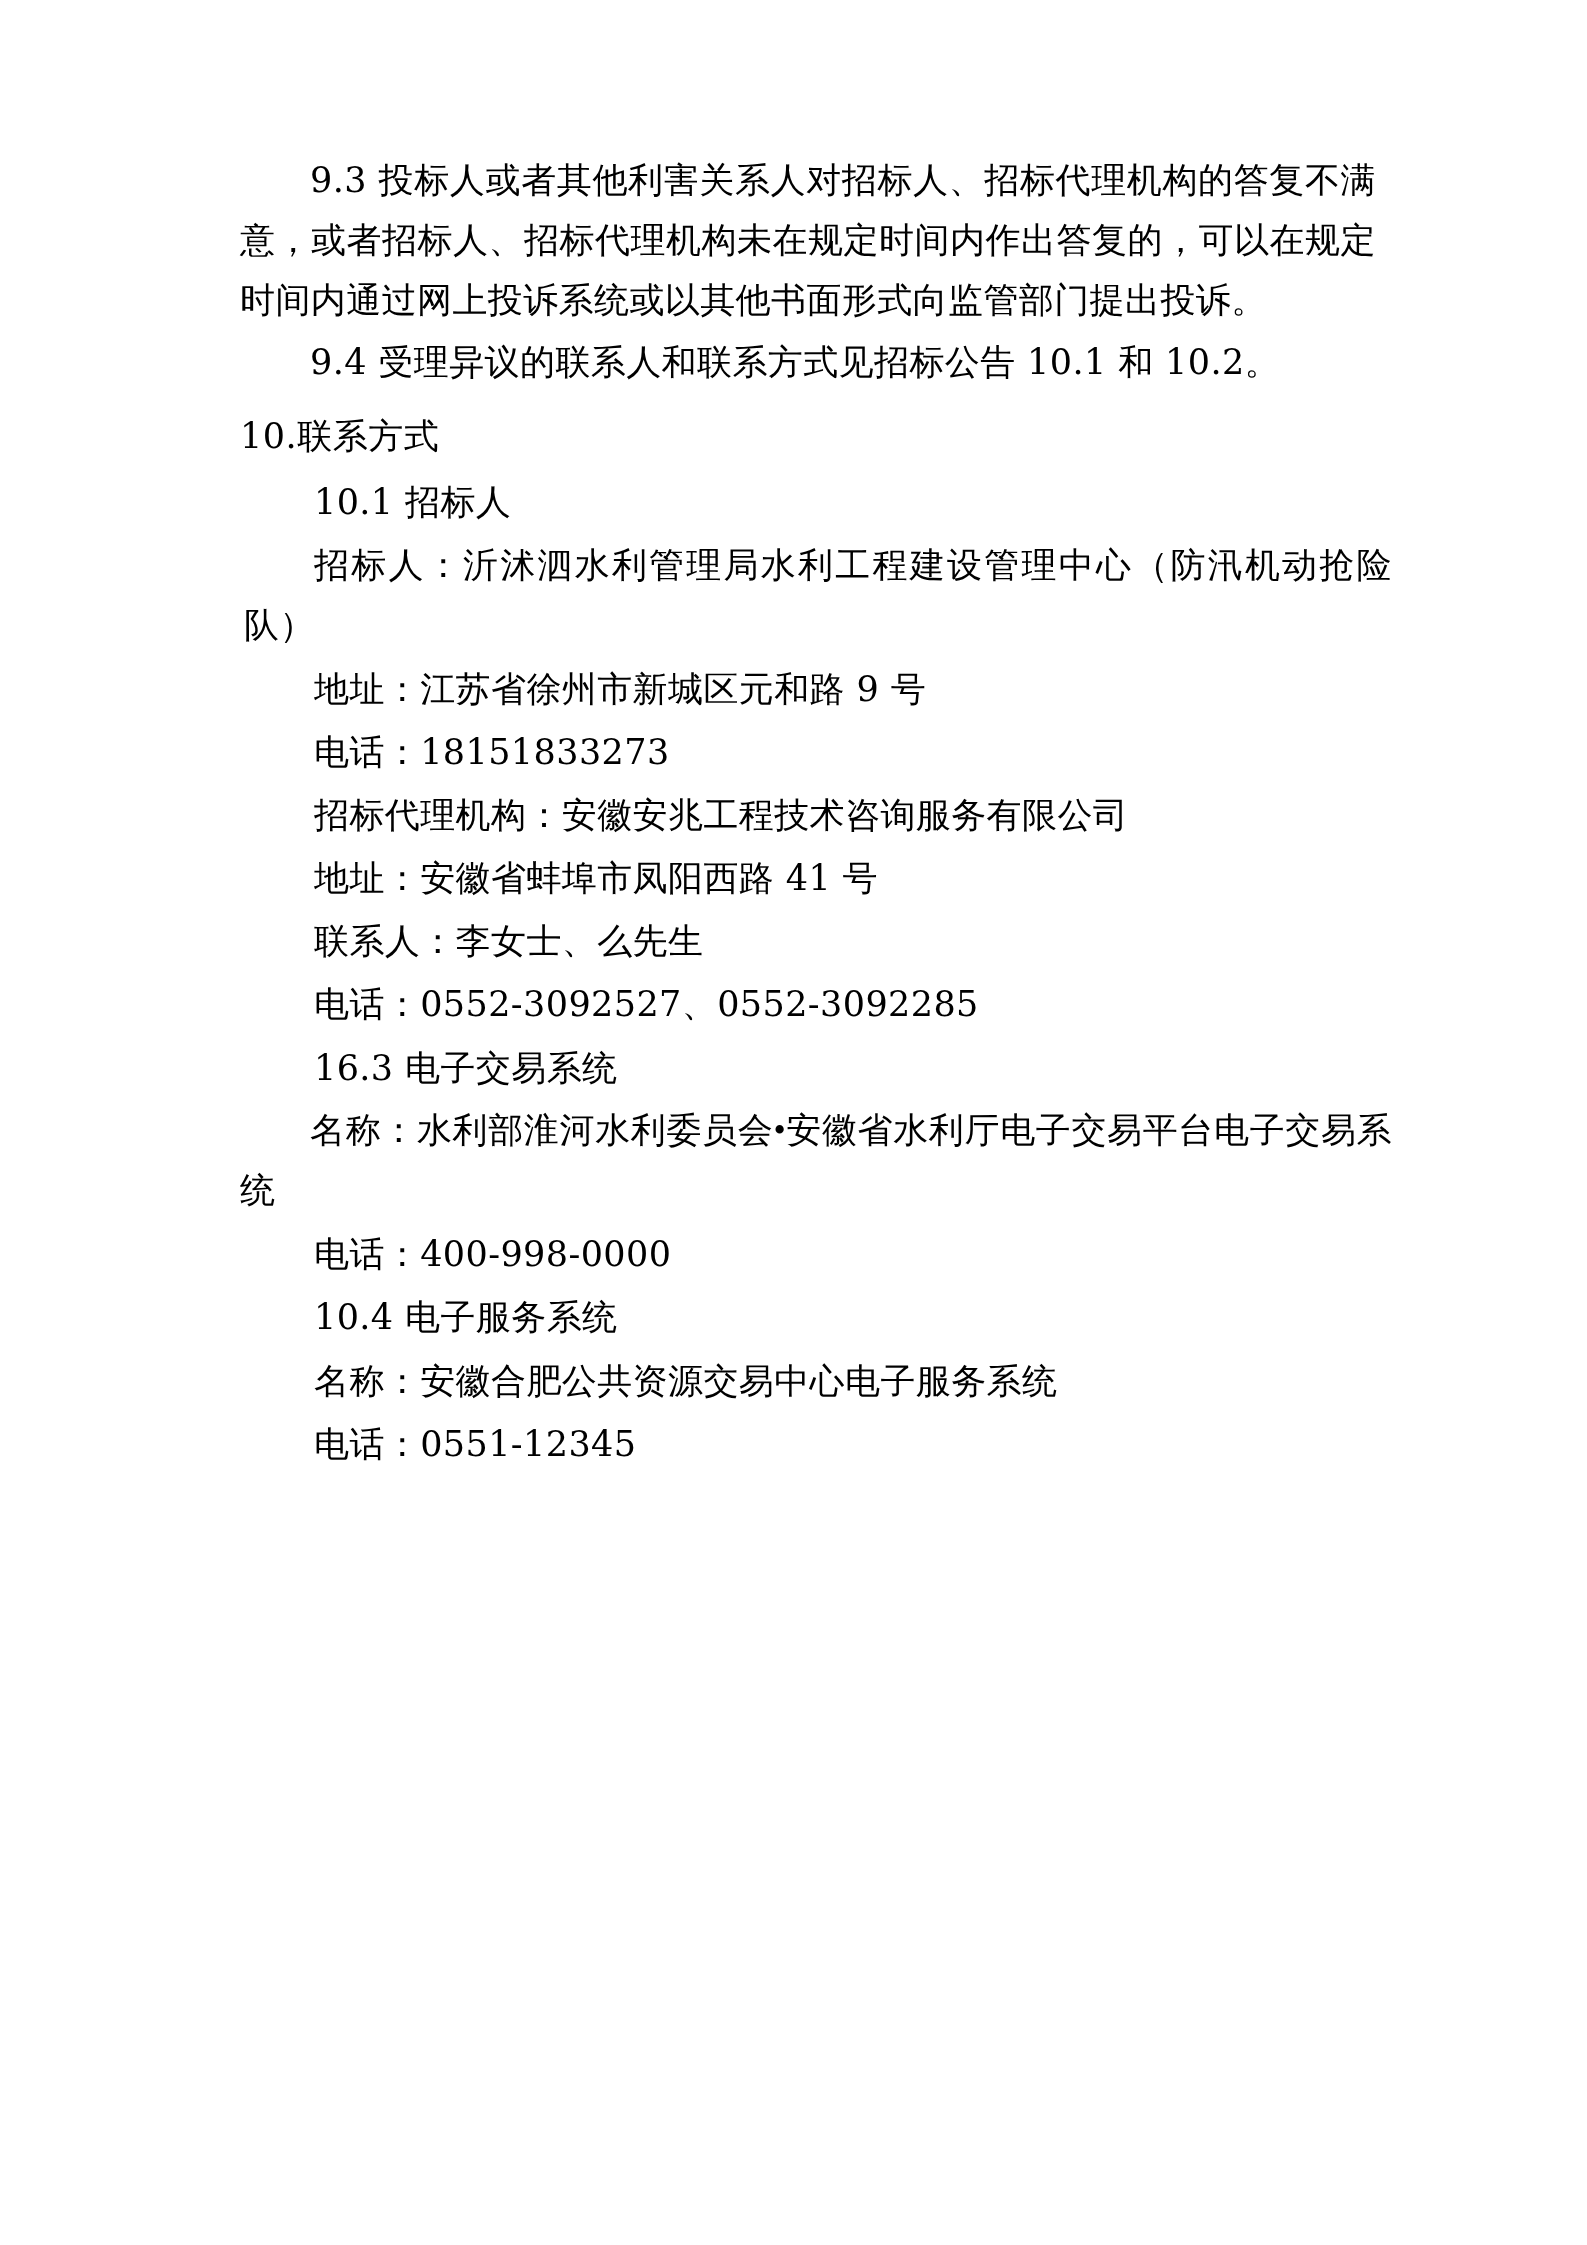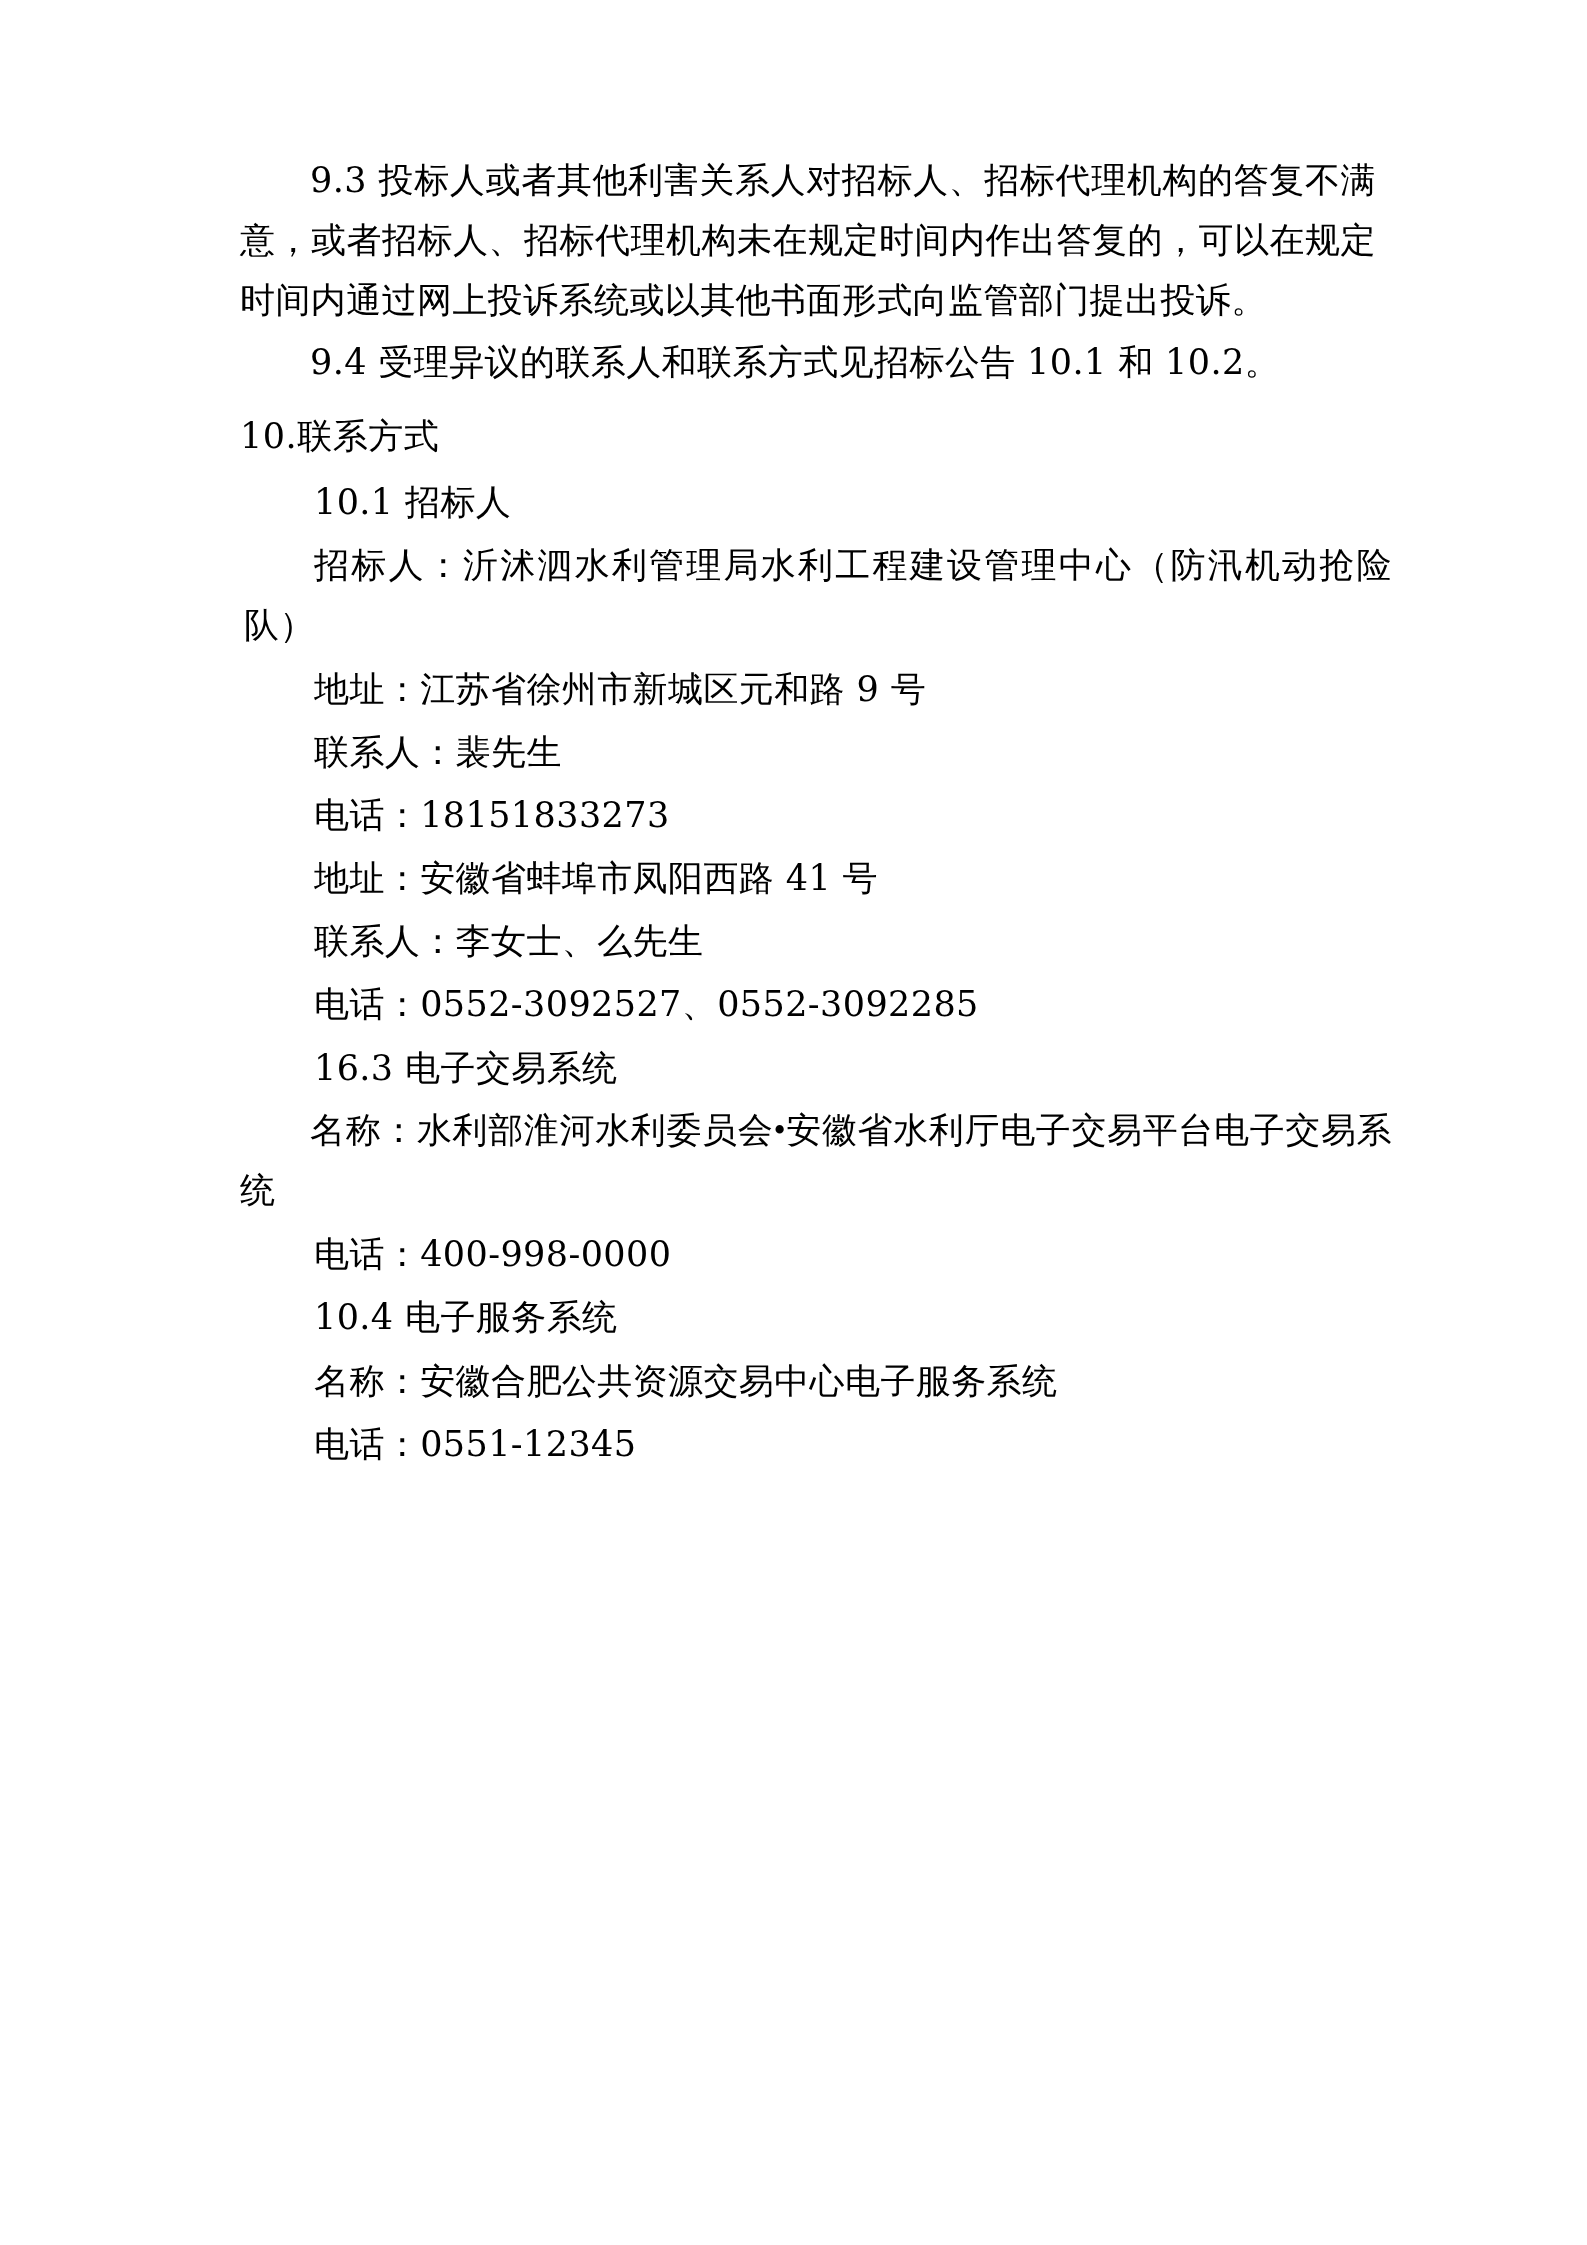--- a/index.html
+++ b/index.html
@@ -56,23 +56,23 @@
 
     <p class="para">9.3 投标人或者其他利害关系人对招标人、招标代理机构的答复不满意，或者招标人、招标代理机构未在规定时间内作出答复的，可以在规定时间内通过网上投诉系统或以其他书面形式向监管部门提出投诉。</p>
 
     <p class="para">9.4 受理异议的联系人和联系方式见招标公告 10.1 和 10.2。</p>
 
     <p class="heading">10.联系方式</p>
 
     <p class="item">10.1 招标人</p>
     <p class="item">招标人：沂沭泗水利管理局水利工程建设管理中心（防汛机动抢险队）</p>
     <p class="item">地址：江苏省徐州市新城区元和路 9 号</p>
-    <p class="item">联系人：裴先生</p>
     <p class="item">电话：18151833273</p>
 
+    <p class="item">招标代理机构：安徽安兆工程技术咨询服务有限公司</p>
     <p class="item">地址：安徽省蚌埠市凤阳西路 41 号</p>
     <p class="item">联系人：李女士、么先生</p>
     <p class="item">电话：0552-3092527、0552-3092285</p>
 
     <p class="item">16.3 电子交易系统</p>
     <p class="item-wrap">名称：水利部淮河水利委员会•安徽省水利厅电子交易平台电子交易系统</p>
     <p class="item">电话：400-998-0000</p>
 
     <p class="item">10.4 电子服务系统</p>
     <p class="item">名称：安徽合肥公共资源交易中心电子服务系统</p>

